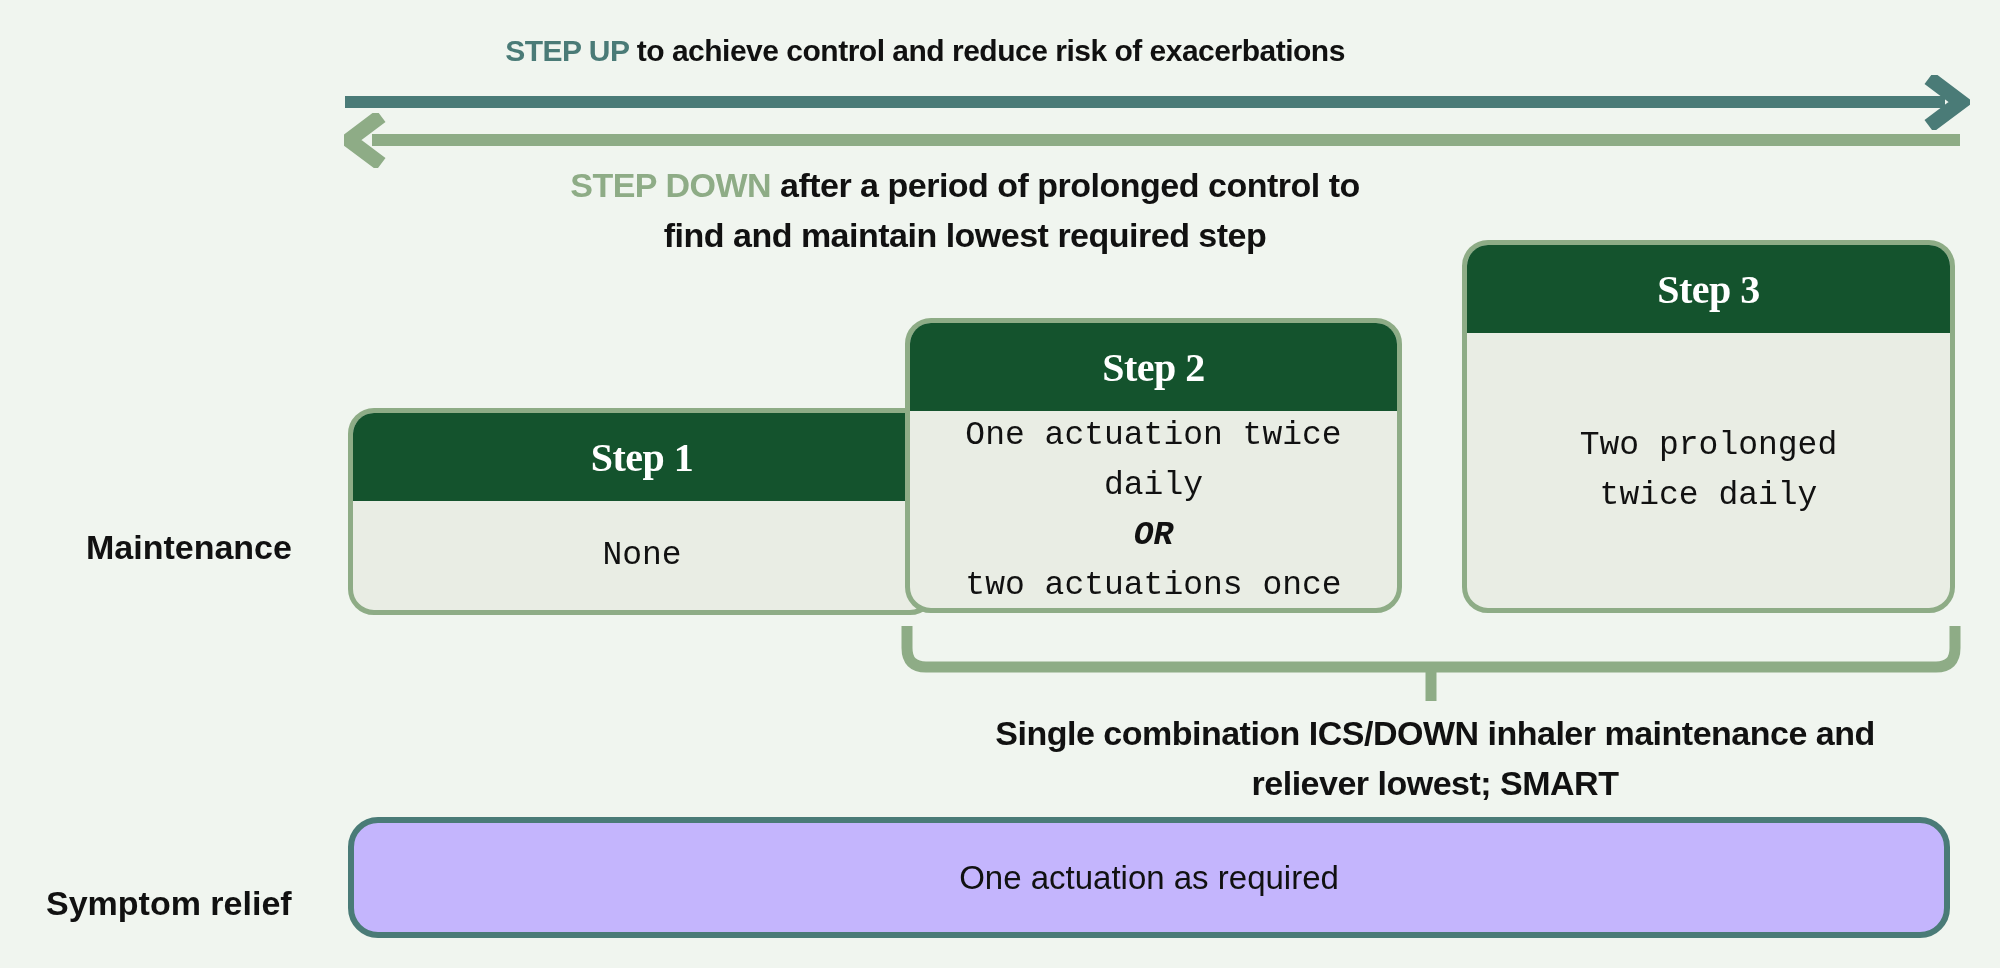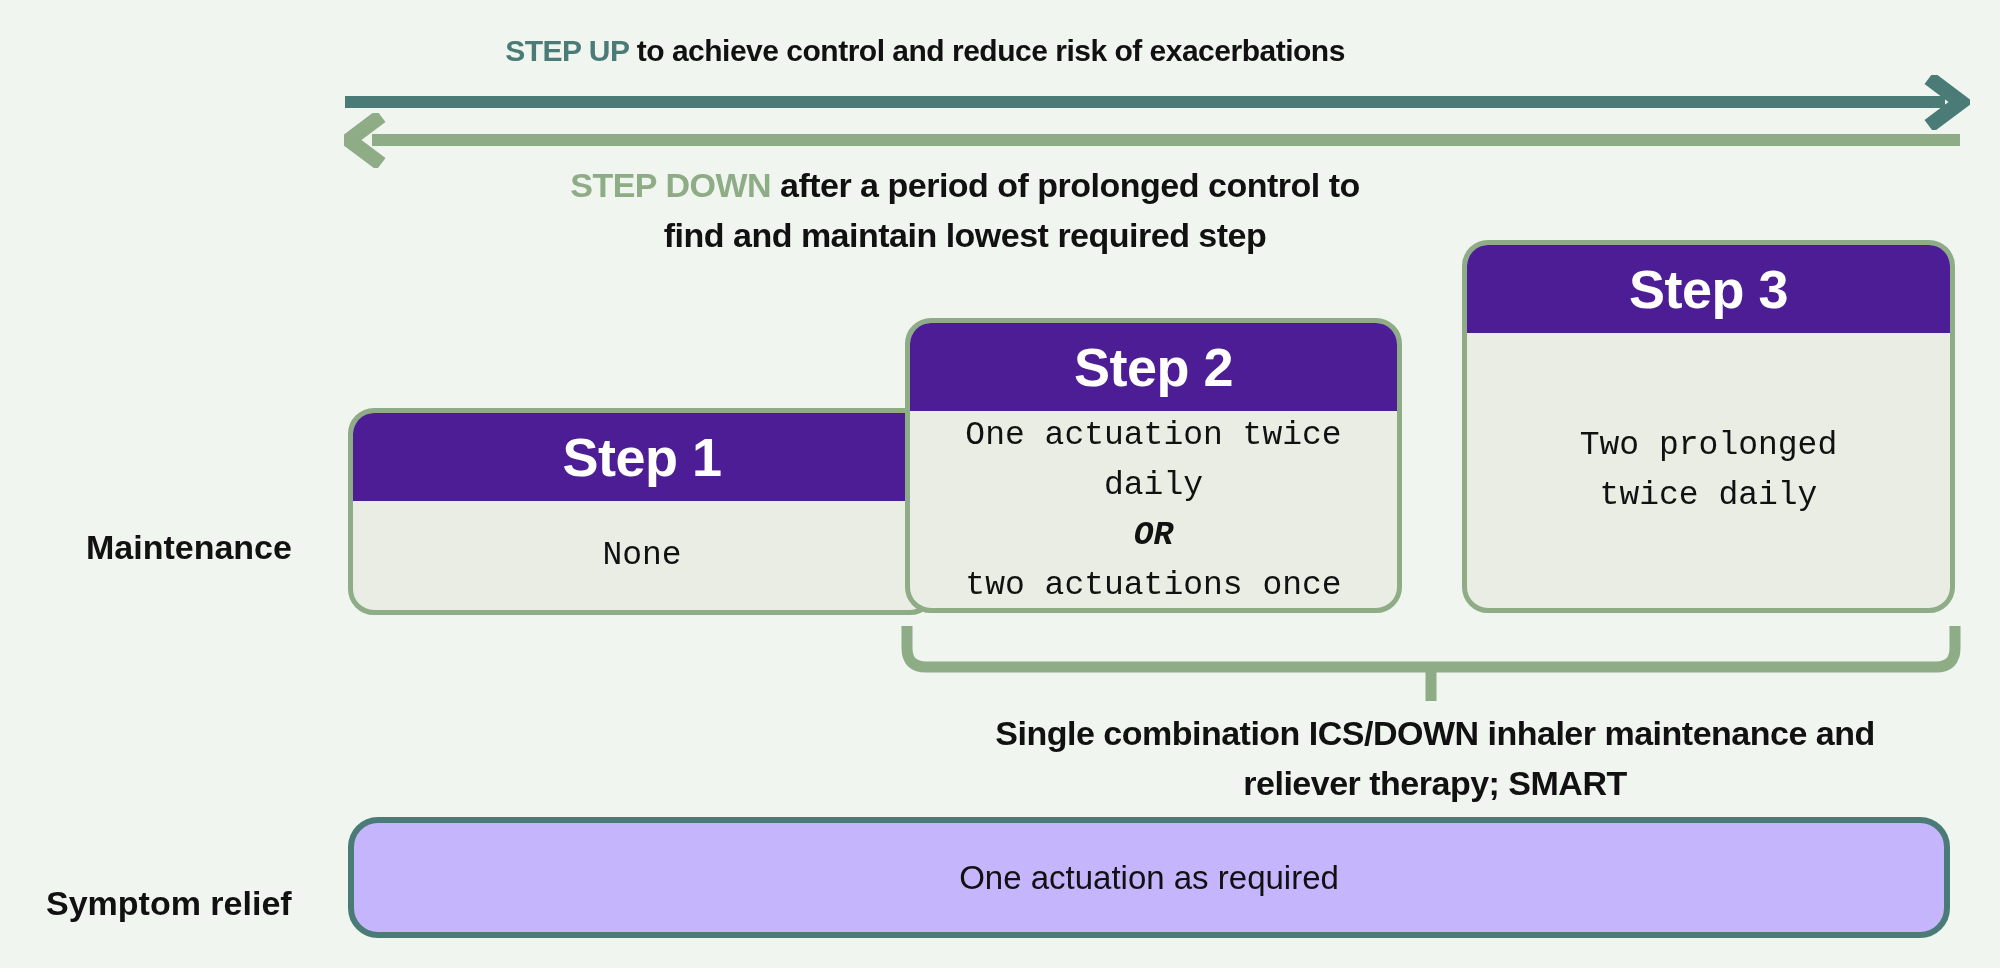--- a/index.html
+++ b/index.html
@@ -54,25 +54,26 @@
     background:#e9ede4;
     overflow:hidden;
     display:flex;
     flex-direction:column;
   }
   .step1{left:348px; top:408px; width:588px; height:207px;}
   .step2{left:905px; top:318px; width:497px; height:295px;}
   .step3{left:1462px; top:240px; width:493px; height:373px;}
   .step-header{
     flex:0 0 88px;
-    background:#4c1d95;
+    background:#14532d;
     color:#ffffff;
-    font-size:54px; font-weight:bold;
+    font-size:40px; font-weight:bold;
     display:flex; align-items:center; justify-content:center;
     letter-spacing:-0.5px;
+    font-family:Liberation Serif, serif;
   }
   .step-body{
     flex:1;
     display:flex;
     flex-direction:column;
     align-items:center;
     justify-content:center;
     font-size:33px;
     line-height:50px;
     text-align:center;
@@ -152,21 +153,21 @@
     </div>
   </div>
 
   <svg class="abs" style="left:900px; top:620px;" width="1062" height="85" viewBox="0 0 1062 85">
     <path d="M 7,6 L 7,28 Q 7,47 26,47 L 1036,47 Q 1055,47 1055,28 L 1055,6" fill="none" stroke="#8eac86" stroke-width="11"></path>
     <line x1="531" y1="47" x2="531" y2="81" stroke="#8eac86" stroke-width="11"></line>
   </svg>
 
   <div class="abs smart-text">
     <div>Single combination ICS/DOWN inhaler maintenance and</div>
-    <div>reliever therapy; SMART</div>
+    <div>reliever lowest; SMART</div>
   </div>
 
   <div class="abs row-label symptom-label">Symptom relief</div>
 
   <div class="relief-box">
     <div>One actuation as required</div>
   </div>
 
 </div>
 

